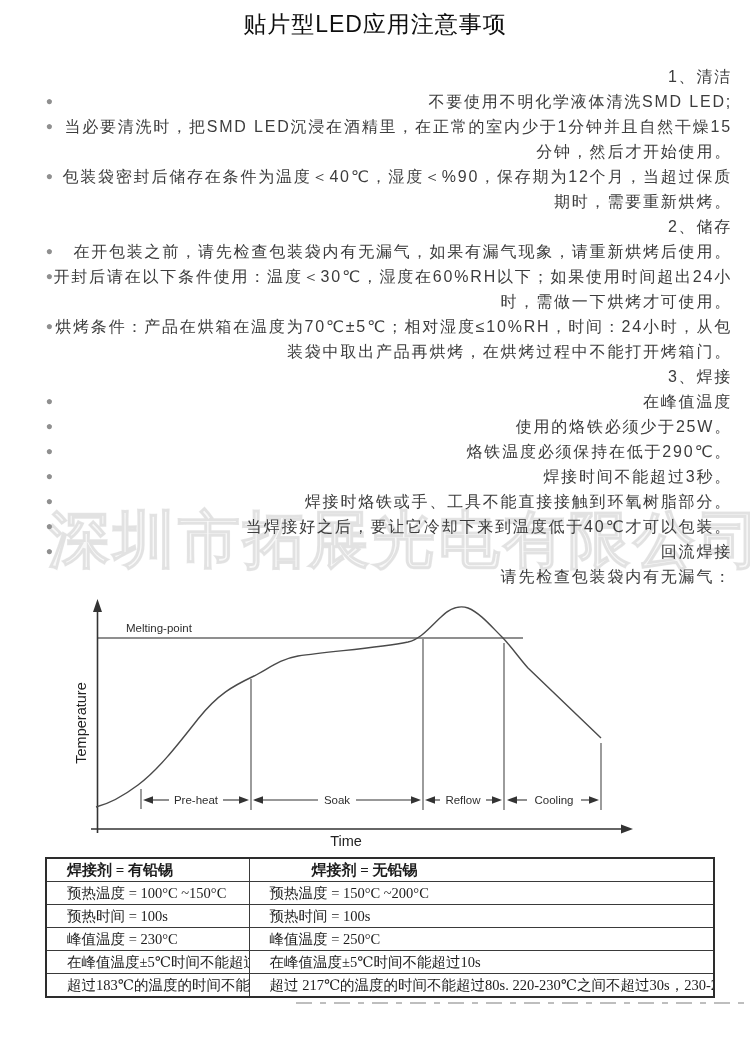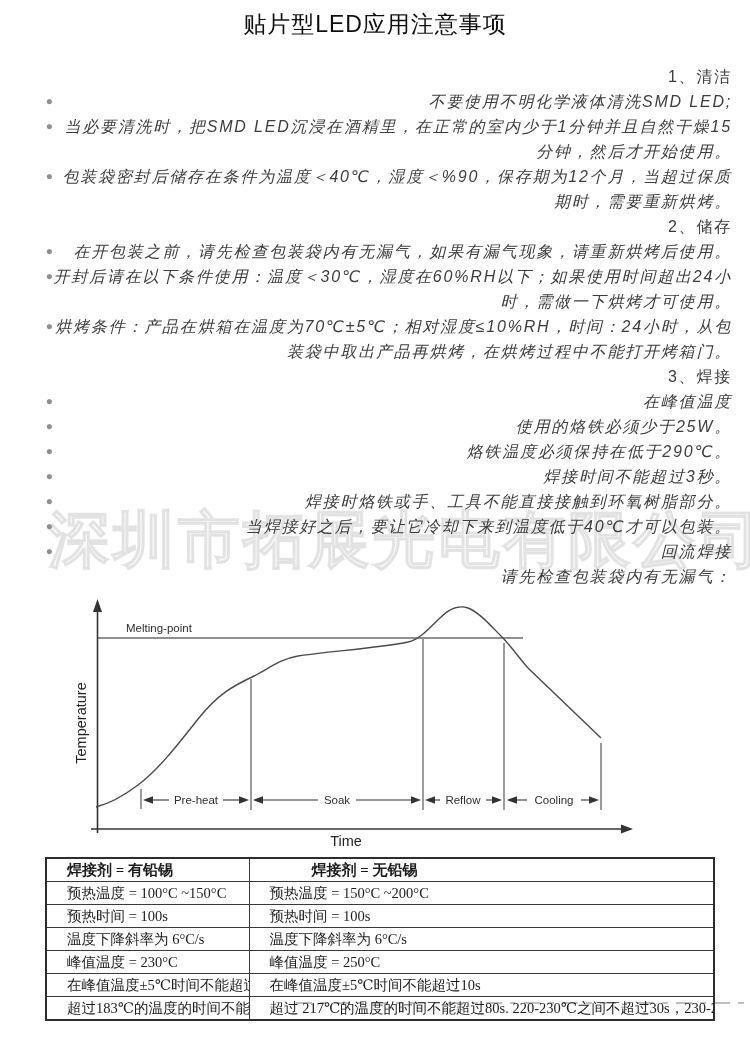--- a/index.html
+++ b/index.html
@@ -44,21 +44,21 @@
     font-size:16px; line-height:25px; letter-spacing:1.8px;
     color:#3c3c3c;
     text-align:right;
   }
   .sec-heading { font-weight:normal; margin:0; font-size:16px; }
   .item { display:flex; padding-left:16px; }
   .item .bullet {
     flex:0 0 17px; color:#8f8f8f;
     font-size:12px; line-height:25px; letter-spacing:0;
   }
-  .item .txt { flex:1;font-style:italic; }
+  .item .txt { flex:1; }
   .item.no-bullet .bullet { visibility:hidden; }
 
   
   .chart-wrap { margin:2px 0 0 58px; }
   .chart-wrap svg { display:block; }
   .axis { stroke:#333333; stroke-width:1.6; fill:none; }
   .curve { stroke:#4a4a4a; stroke-width:1.4; fill:none; }
   .melt  { stroke:#8f8f8f; stroke-width:2;   fill:none; }
   .bound { stroke:#4a4a4a; stroke-width:1.1; fill:none; }
   .arrline { stroke:#333333; stroke-width:1.1; fill:none; }
@@ -235,24 +235,20 @@
       </tr>
       <tr>
         <td>预热温度 = 100°C ~150°C</td>
         <td>预热温度 = 150°C ~200°C</td>
       </tr>
       <tr>
         <td>预热时间 = 100s</td>
         <td>预热时间 = 100s</td>
       </tr>
       <tr>
-        <td>温度下降斜率为 6°C/s</td>
-        <td>温度下降斜率为 6°C/s</td>
-      </tr>
-      <tr>
         <td>峰值温度 = 230°C</td>
         <td>峰值温度 = 250°C</td>
       </tr>
       <tr>
         <td>在峰值温度±5℃时间不能超过10s</td>
         <td>在峰值温度±5℃时间不能超过10s</td>
       </tr>
       <tr>
         <td>超过183℃的温度的时间不能超过80s.</td>
         <td>超过 217℃的温度的时间不能超过80s. 220-230℃之间不超过30s，230-240℃不超过20s.</td>

